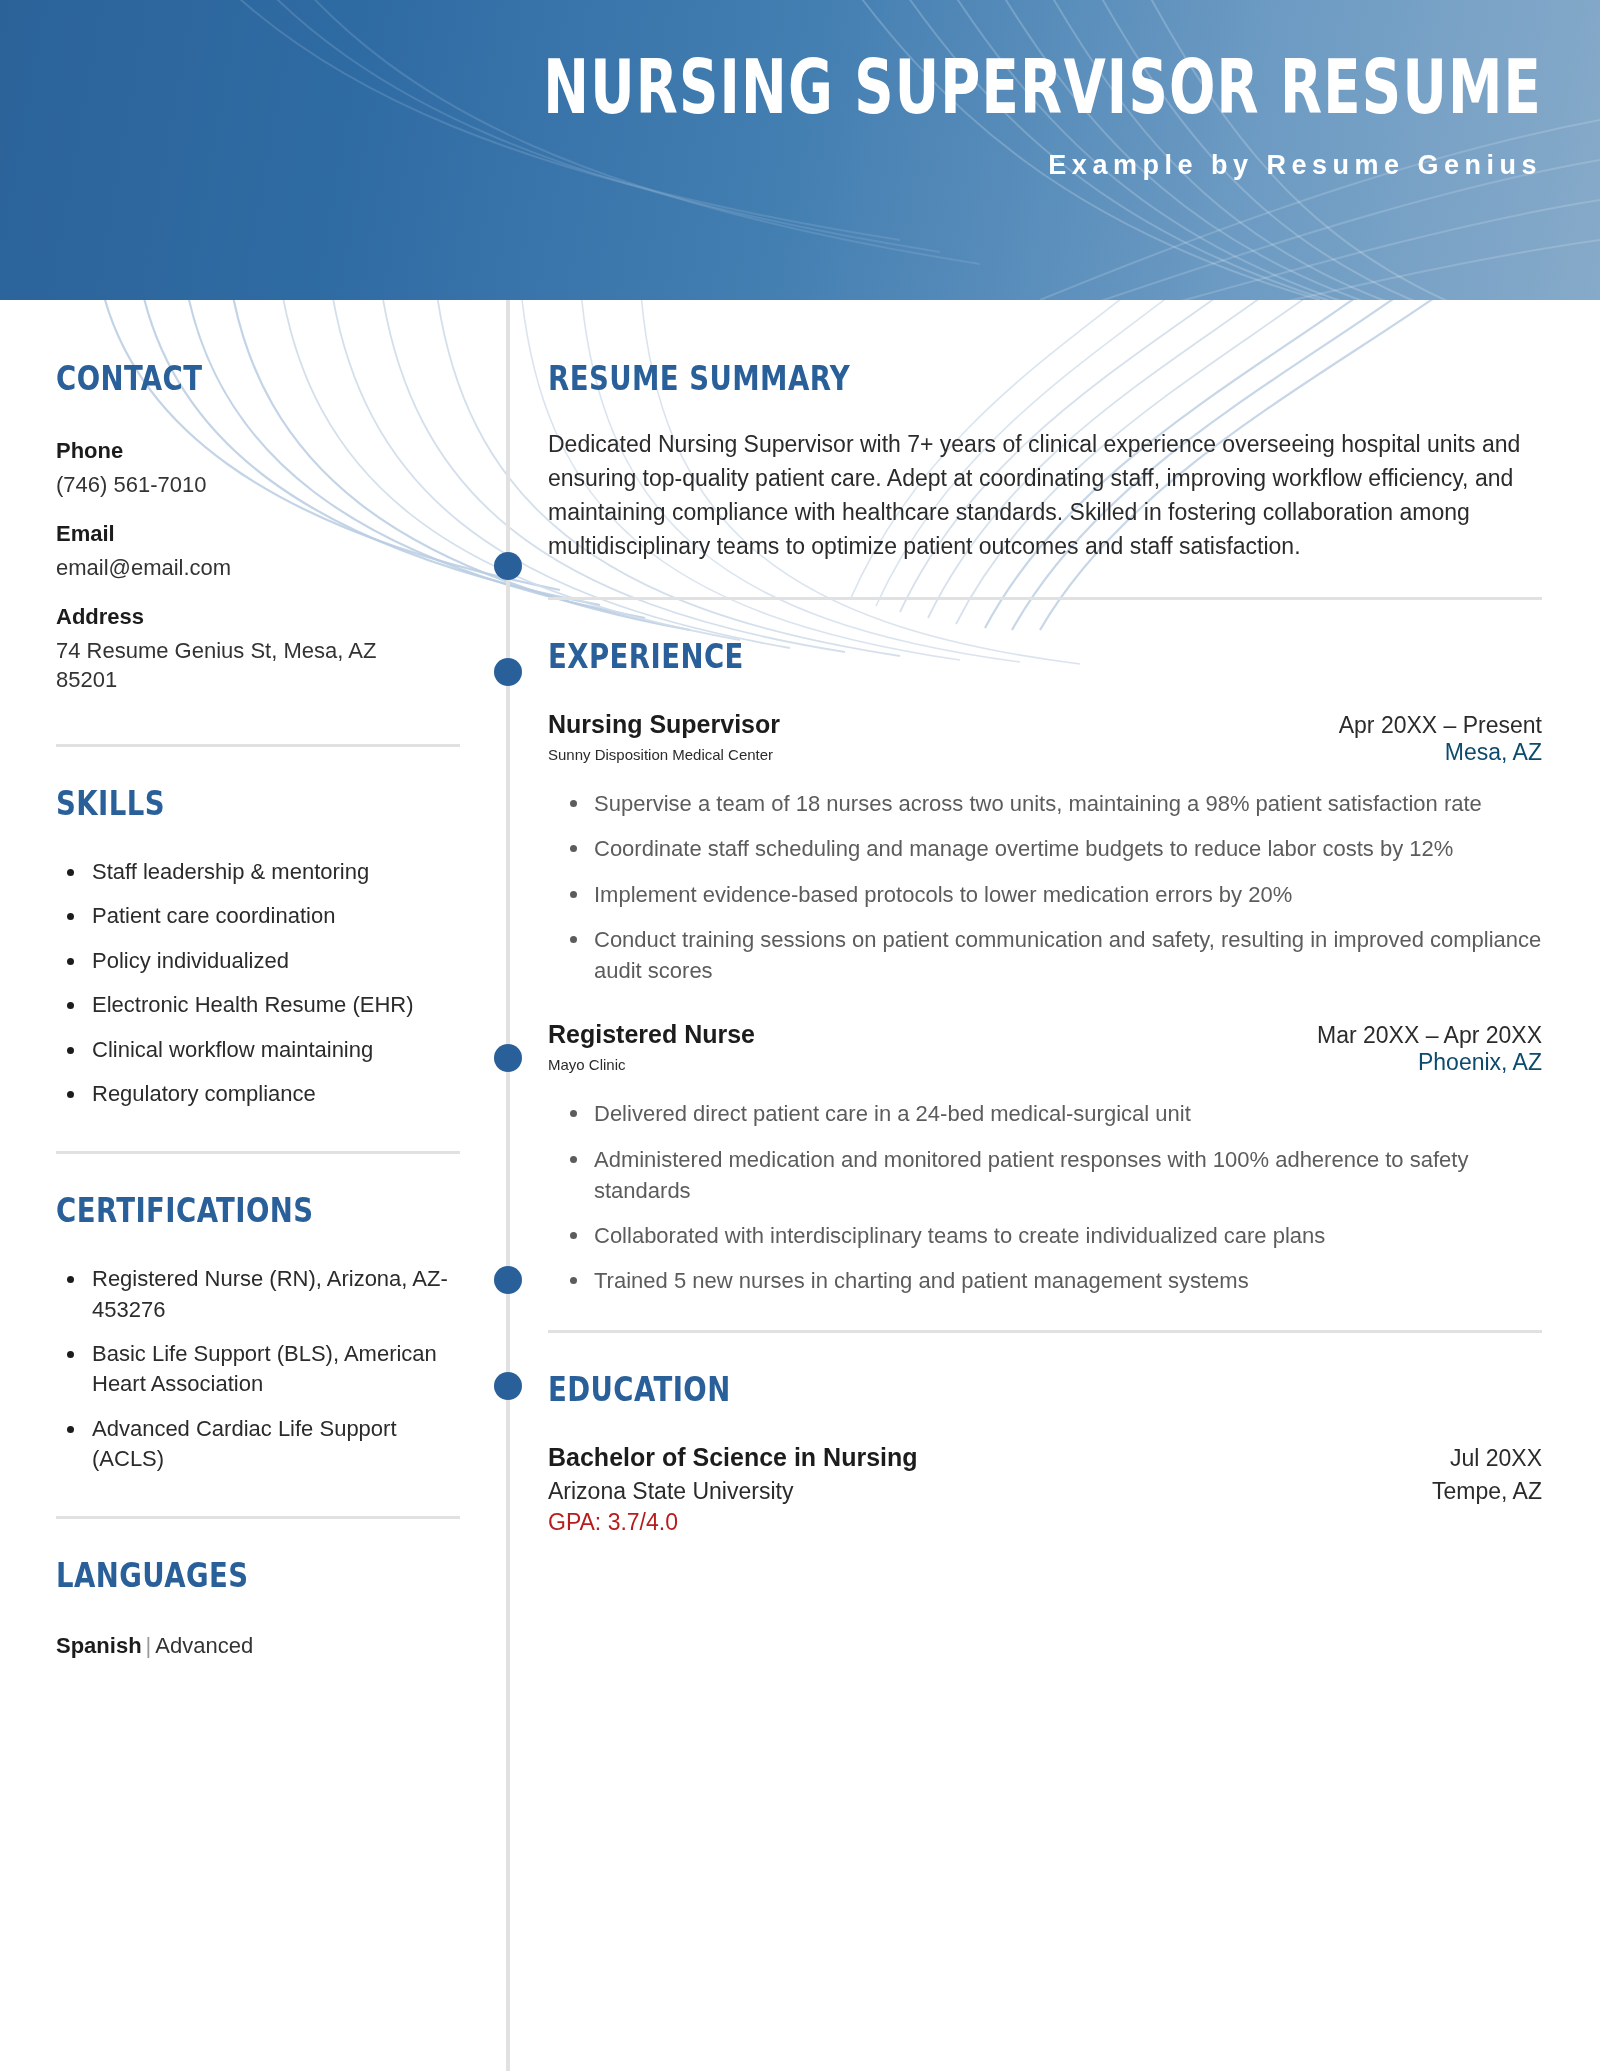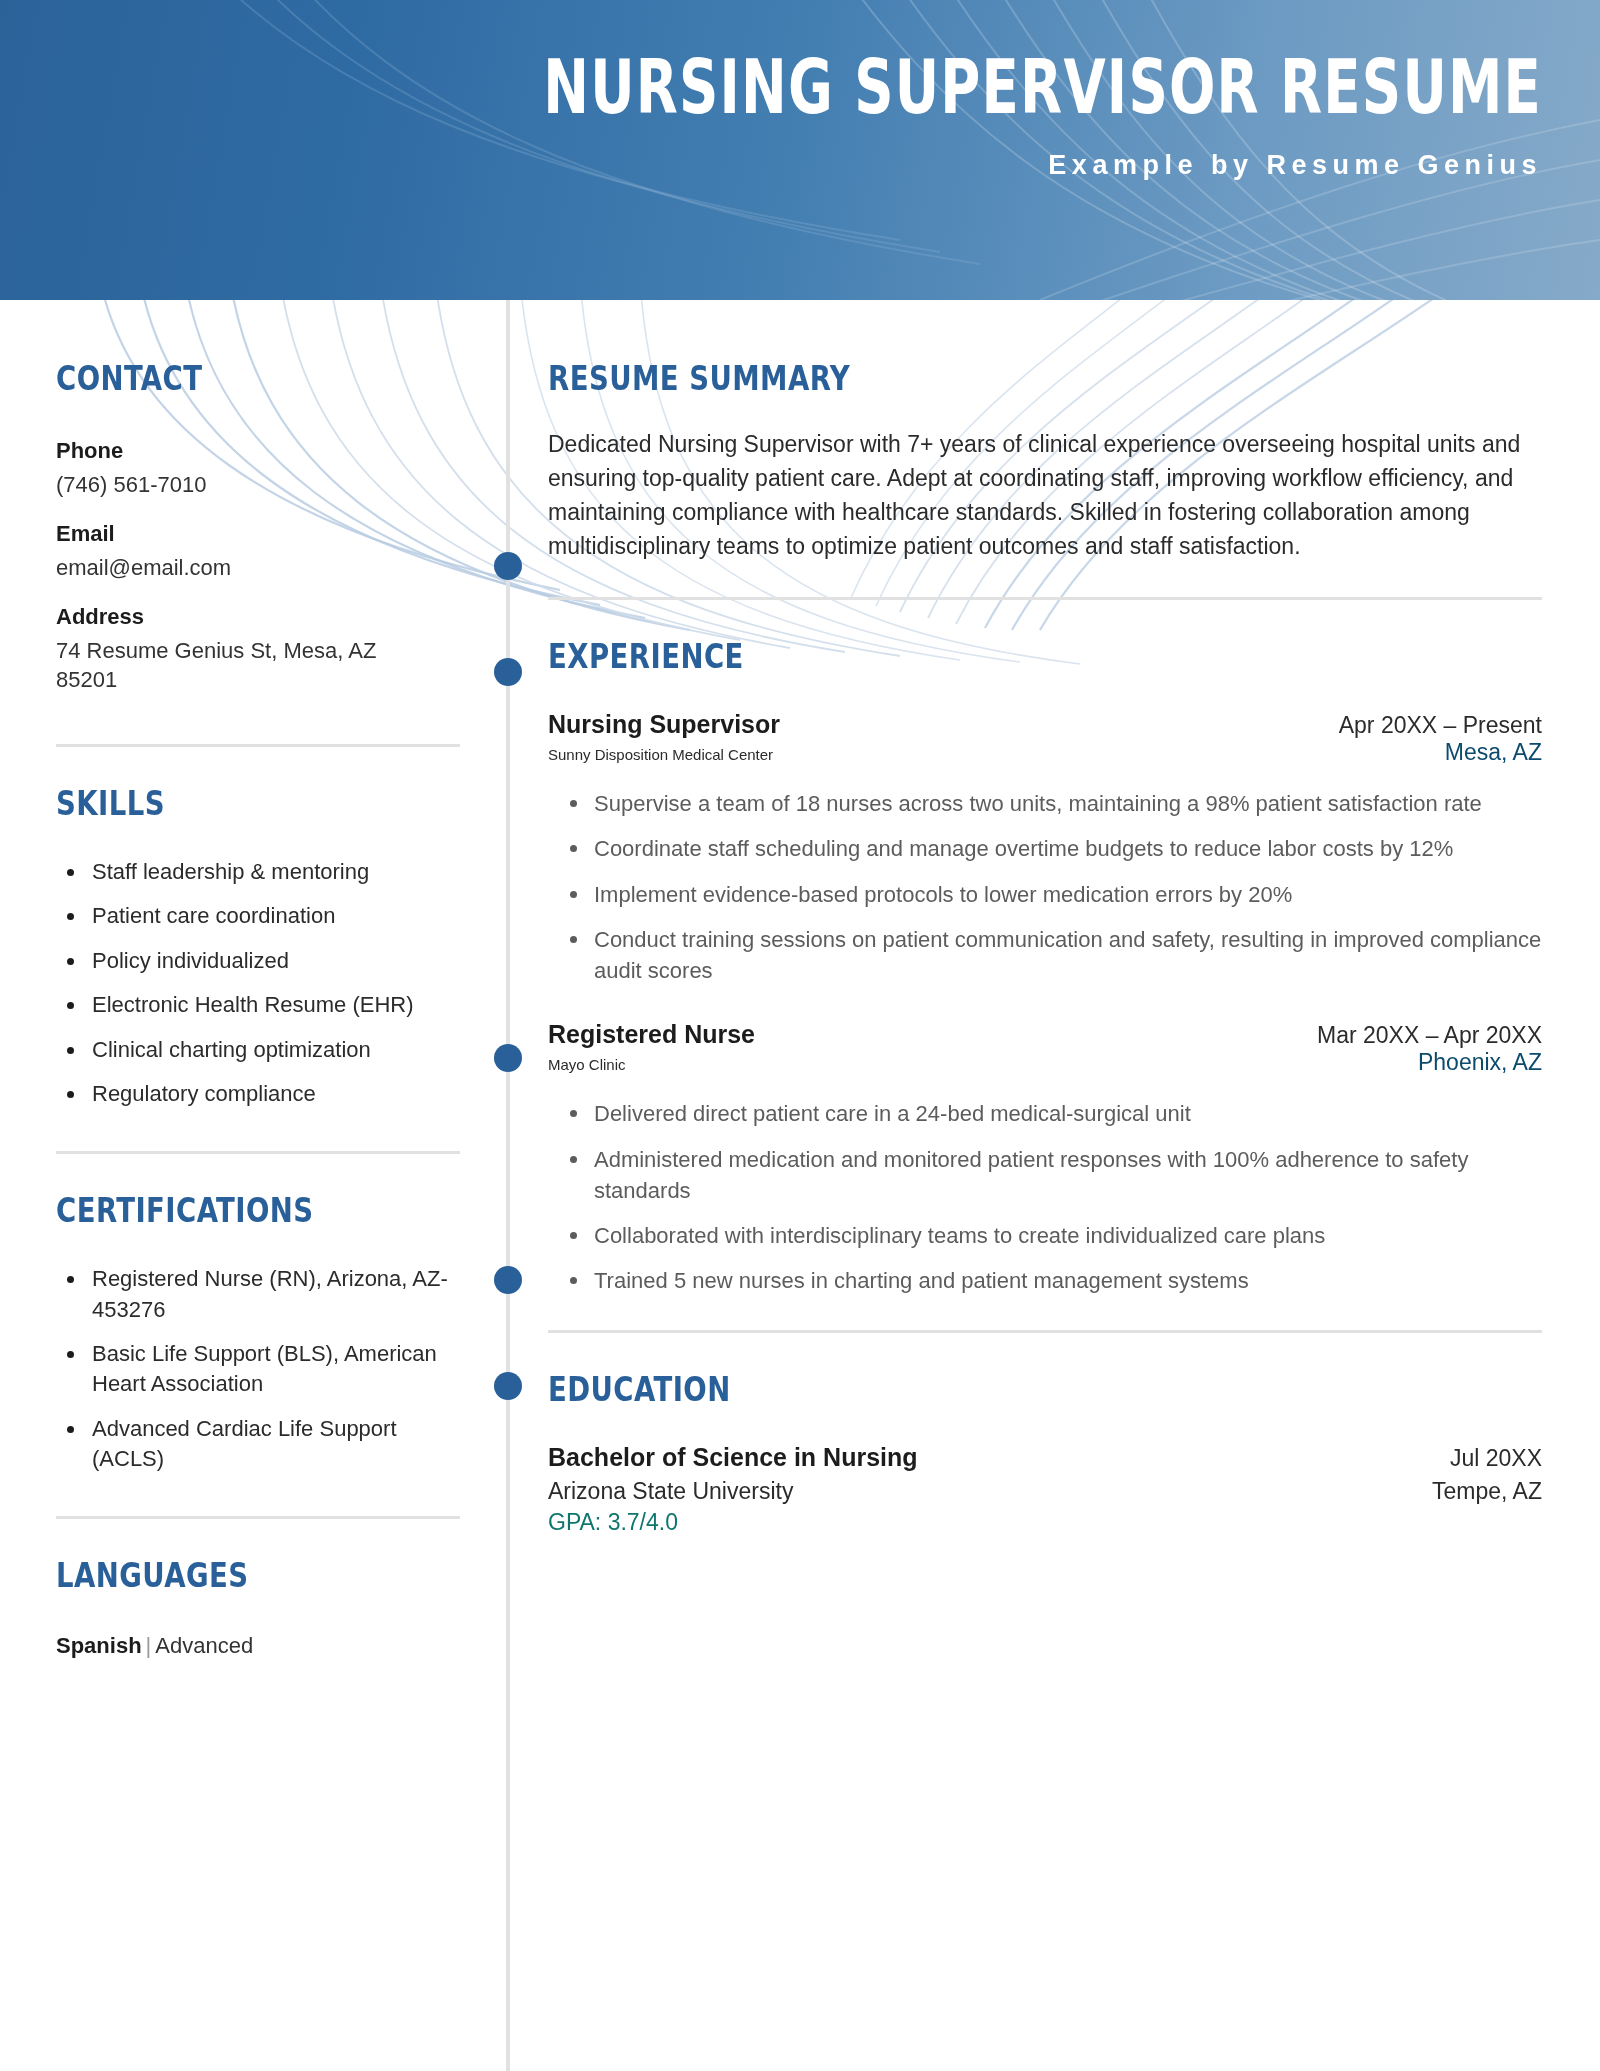--- a/index.html
+++ b/index.html
@@ -223,21 +223,21 @@
     top: 12px;
     width: 7px;
     height: 7px;
     border-radius: 50%;
     background: #5c5c5c;
   }
 
   .edu { margin-top: 34px; }
   .edu-degree { font-size: 25px; font-weight: 700; color: #1c1c1c; }
   .edu-school { font-size: 23px; color: #2b2b2b; margin-top: 6px; }
-  .edu-gpa { font-size: 23px; color: #0f766e; margin-top: 4px; }
+  .edu-gpa { font-size: 23px; color: #b91c1c; margin-top: 4px; }
   .edu-date, .edu-loc { font-size: 23px; color: #2b2b2b; white-space: nowrap; }
   .spacer-28 { height: 28px; }
   .spacer-36 { height: 36px; }
 </style>
 </head>
 <body>
 
 <div id="page">
 
   <div id="header">
@@ -339,21 +339,21 @@
         <div class="hrule"></div>
         <div class="spacer-36"></div>
 
         <div>
           <div class="sec-head">SKILLS</div>
           <ul class="bullets">
             <li>Staff leadership &amp; mentoring</li>
             <li>Patient care coordination</li>
             <li>Policy individualized</li>
             <li>Electronic Health Resume (EHR)</li>
-            <li>Clinical charting optimization</li>
+            <li>Clinical workflow maintaining</li>
             <li>Regulatory compliance</li>
           </ul>
         </div>
 
         <div class="spacer-28"></div>
         <div class="hrule"></div>
         <div class="spacer-36"></div>
 
         <div>
           <div class="sec-head">CERTIFICATIONS</div>

